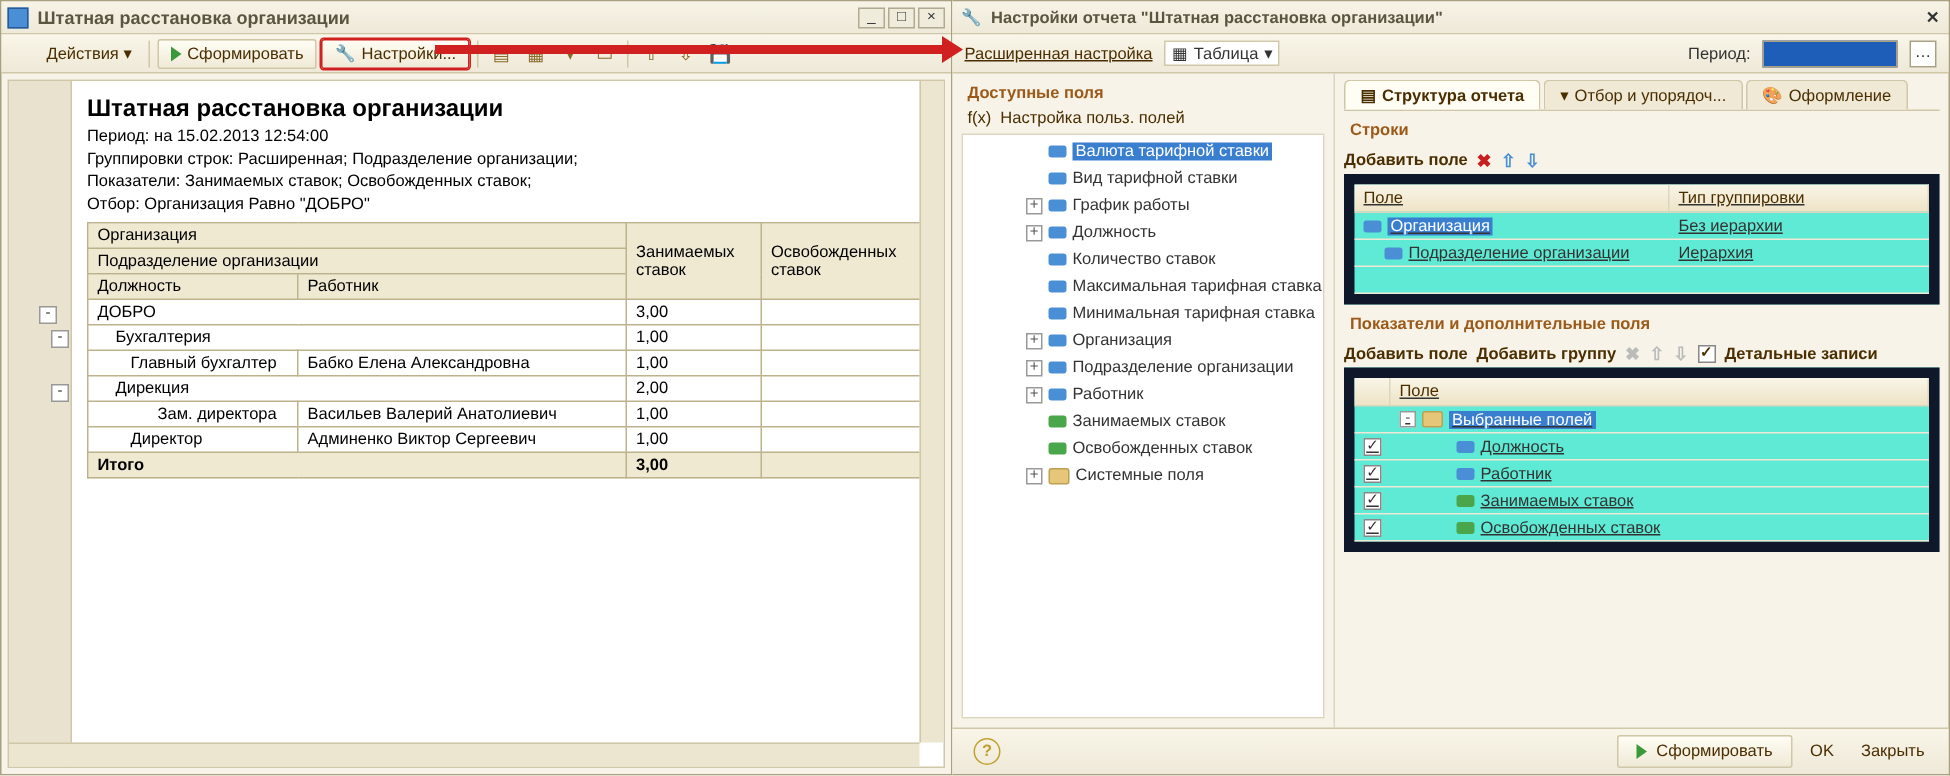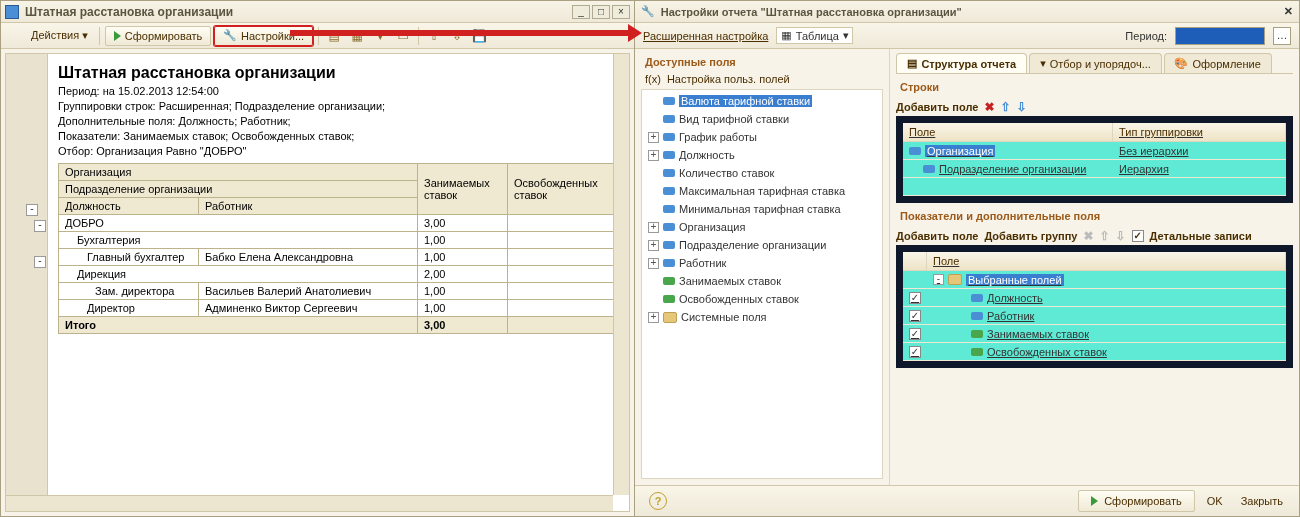--- a/index.html
+++ b/index.html
@@ -314,20 +314,21 @@
     padding: 2px 0;
   }
   .tree-row {
     display: flex;
     align-items: center;
     height: 18px;
     padding-left: 6px;
     gap: 4px;
     cursor: pointer;
     white-space: nowrap;
+    margin-left: 36px;
   }
   .exp {
     width: 11px; height: 11px;
     border: 1px solid #999;
     font-size: 10px;
     line-height: 8px;
     text-align: center;
     color: #555;
     background: #fff;
   }
@@ -513,21 +514,20 @@
     <div class="report-gutter">
       <div class="gutter-collapse">-</div>
       <div class="gutter-collapse inner">-</div>
       <div style="height:18px"></div>
       <div class="gutter-collapse inner">-</div>
     </div>
     <div class="report-body">
       <div class="report-title">Штатная расстановка организации</div>
       <div class="report-meta">Период: на 15.02.2013 12:54:00</div>
       <div class="report-meta">Группировки строк: Расширенная; Подразделение организации;</div>
-      <div class="report-meta">Дополнительные поля: Должность; Работник;</div>
       <div class="report-meta">Показатели: Занимаемых ставок; Освобожденных ставок;</div>
       <div class="report-meta">Отбор: Организация Равно "ДОБРО"</div>
 
       <table class="datatable">
         <tbody>
             <tr>
           <th colspan="2">Организация</th>
           <th rowspan="3" style="width:90px">Занимаемых ставок</th>
           <th rowspan="3" style="width:110px">Освобожденных ставок</th>
         </tr>
@@ -553,21 +553,21 @@
           <td>Бабко Елена Александровна</td>
           <td class="num">1,00</td>
           <td></td>
         </tr>
         <tr>
           <td colspan="2" style="padding-left:18px">Дирекция</td>
           <td class="num">2,00</td>
           <td></td>
         </tr>
         <tr>
-          <td style="padding-left:36px">Зам. директора</td>
+          <td style="padding-left:46px">Зам. директора</td>
           <td>Васильев Валерий Анатолиевич</td>
           <td class="num">1,00</td>
           <td></td>
         </tr>
         <tr>
           <td style="padding-left:28px">Директор</td>
           <td>Админенко Виктор Сергеевич</td>
           <td class="num">1,00</td>
           <td></td>
         </tr>

